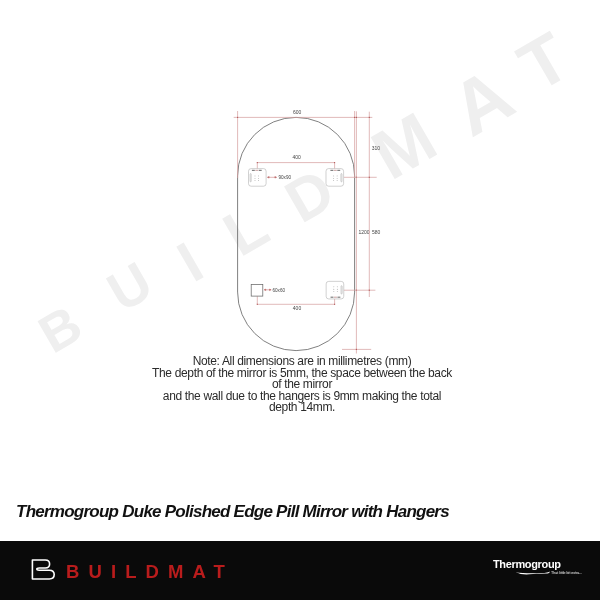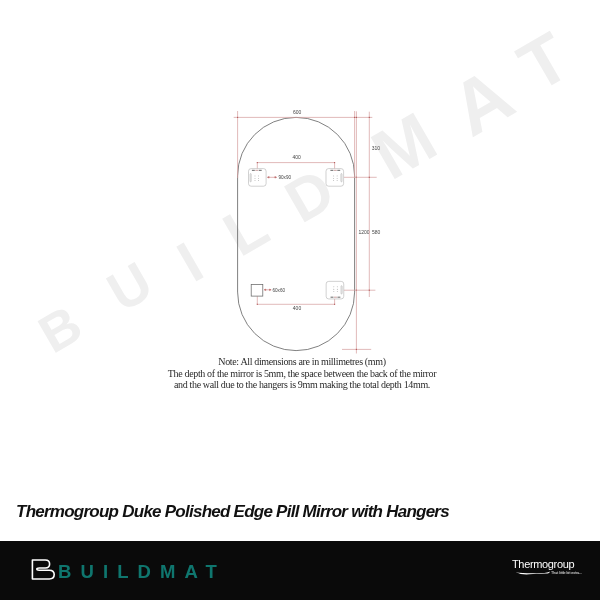--- a/index.html
+++ b/index.html
@@ -1,27 +1,27 @@
 <!DOCTYPE html>
 <html><head>
 <meta charset="utf-8">
 <style>
   html,body{margin:0;padding:0;}
   body{width:600px;height:600px;position:relative;overflow:hidden;background:#fff;
        font-family:"Liberation Sans", sans-serif;}
   .wl{position:absolute;font-weight:bold;color:#efefef;white-space:pre;line-height:1;
       font-family:"Liberation Sans", sans-serif;}
   .note{position:absolute;left:152px;top:356px;width:300px;text-align:center;
-        font-size:10px;line-height:11.6px;color:#2b2b2b;letter-spacing:-0.35px;font-family:Liberation Serif, serif;}
+        font-size:12px;line-height:11.6px;color:#2b2b2b;letter-spacing:-0.35px;}
   .title{position:absolute;left:16px;top:502px;font-size:17px;font-weight:bold;color:#111;
          letter-spacing:-0.75px;white-space:nowrap;font-style:italic;}
   .footer{position:absolute;left:0;top:541px;width:600px;height:59px;background:#0a0a0a;}
-  .bm-text{position:absolute;left:58px;top:561px;font-size:18.5px;font-weight:bold;color:#0f766e;
+  .bm-text{position:absolute;left:66px;top:561px;font-size:18.5px;font-weight:bold;color:#b91c1c;
            letter-spacing:9.1px;white-space:nowrap;}
-  .tg-text{position:absolute;left:512px;top:558px;font-size:11px;font-weight:normal;color:#fff;
+  .tg-text{position:absolute;left:493px;top:558px;font-size:11px;font-weight:bold;color:#fff;
            letter-spacing:-0.35px;white-space:nowrap;}
   .tg-tag{position:absolute;left:551px;top:570.8px;font-size:3.6px;color:#fff;white-space:nowrap;}
 </style>
 </head>
 <body>
 
 <div class="wl" style="left:60px;top:329px;font-size:53px;transform:translate(-50%,-50%) rotate(-30deg)">B</div>
 
 <div class="wl" style="left:130px;top:287px;font-size:55px;transform:translate(-50%,-50%) rotate(-30deg)">U</div>
 

